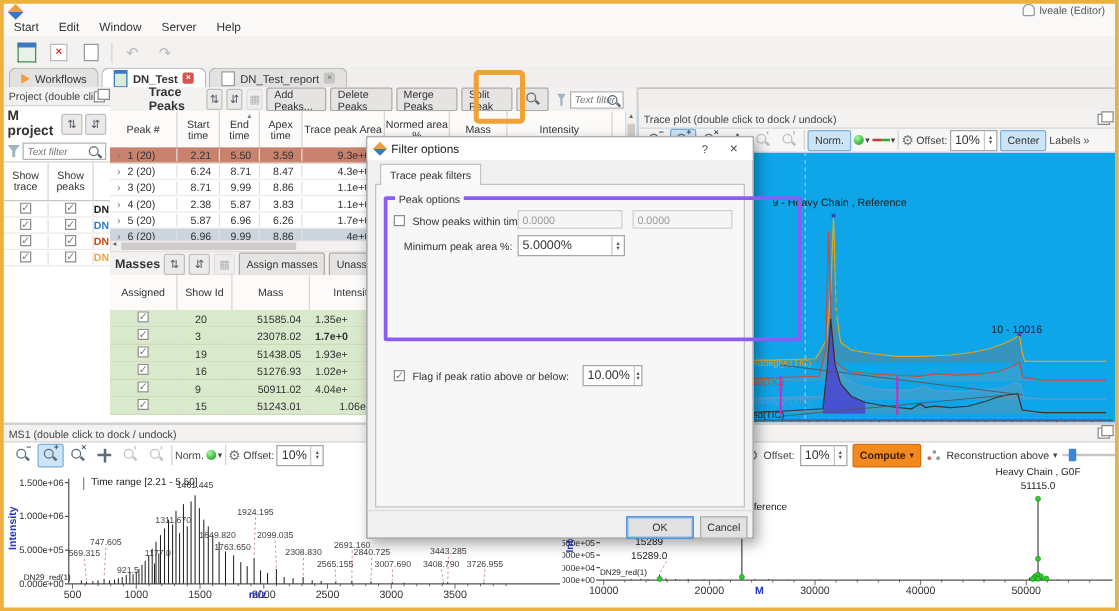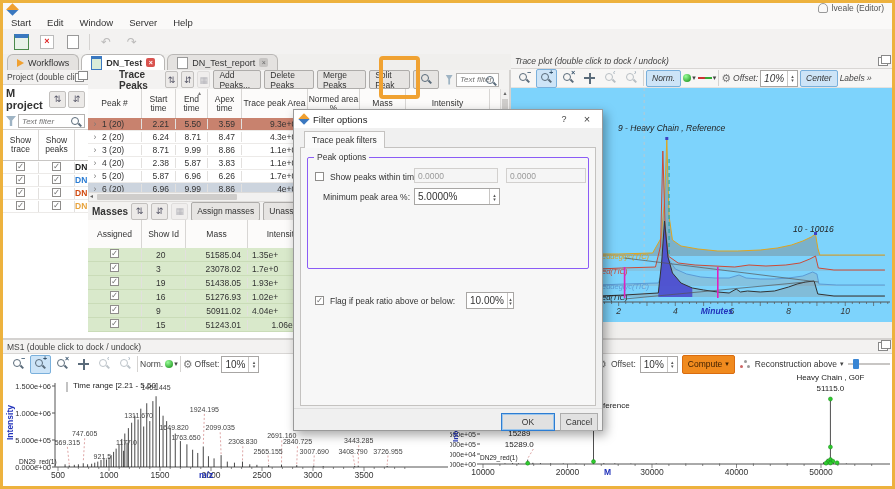--- a/index.html
+++ b/index.html
@@ -56,21 +56,21 @@
   .num{text-align:right;padding-right:6px;}
   
   .hsb{background:#f2f1f0;border:1px solid #dedcda;position:relative;}
   .hsb .thumb{position:absolute;top:1px;bottom:1px;background:#cfcdcb;border-radius:1px;}
   .vsb{background:#f2f1f0;border-left:1px solid #dedcda;position:absolute;text-align:center;font-size:6px;color:#666;}
   
   #dialog{left:293px;top:109px;width:308px;height:320px;background:#f0f0f0;border:1px solid #9a9a9a;box-shadow:3px 4px 10px rgba(0,0,0,.35);z-index:50;}
   #dlg-title{height:18px;background:#fff;display:flex;align-items:center;padding:0 6px;gap:5px;font-size:9.5px;color:#222;}
   #dlg-title .sp{flex:1;}
   .dlg-sysbtn{width:18px;height:14px;display:flex;align-items:center;justify-content:center;font-size:9px;color:#444;}
-  .grp{position:absolute;border:1px solid #8b5cf6;border-radius:2px;}
+  .grp{position:absolute;border:3px solid #8b5cf6;border-radius:2px;padding-left:48px;}
   .grp>.glabel{position:absolute;top:-6px;left:6px;background:#f0f0f0;padding:0 3px;font-size:8.5px;color:#333;}
   .fld{position:absolute;height:15px;border:1px solid #d2d0ce;background:#f5f5f5;color:#9a9a9a;font-size:8.5px;display:flex;align-items:center;padding:0 3px;box-sizing:border-box;}
   .dbtn{position:absolute;height:16px;background:#e1e1e1;border:1px solid #adadad;font-size:8.5px;display:flex;align-items:center;justify-content:center;}
   .dbtn.def{border:1px solid #2d7dd2;box-shadow:inset 0 0 0 1px #9cc6ec;}
   svg text{font-family:"Liberation Sans","DejaVu Sans",sans-serif;}
 </style>
 </head>
 <body>
 
 <div id="app">
@@ -319,21 +319,21 @@
     <div class="trow" style="height:13px;background:#d9e9cb;border-bottom:1px solid #cadcb8;">
           <span class="cell" style="width:54px;text-align:center;"><span class="cb ck"></span></span>
           <span class="cell" style="width:44px;padding-left:14px;box-sizing:border-box;">20</span>
           <span class="cell num" style="width:62px;">51585.04</span>
           <span class="cell" style="width:70px;padding-left:4px;box-sizing:border-box;">1.35e+</span>
         </div>
         <div class="trow" style="height:13px;background:#d9e9cb;border-bottom:1px solid #cadcb8;">
           <span class="cell" style="width:54px;text-align:center;"><span class="cb ck"></span></span>
           <span class="cell" style="width:44px;padding-left:14px;box-sizing:border-box;">3</span>
           <span class="cell num" style="width:62px;">23078.02</span>
-          <span class="cell" style="width:70px;padding-left:4px;box-sizing:border-box;">1.7e+0</span>
+          <span class="cell" style="width:70px;padding-left:4px;box-sizing:border-box;font-weight:bold;">1.7e+0</span>
         </div>
         <div class="trow" style="height:13px;background:#d9e9cb;border-bottom:1px solid #cadcb8;">
           <span class="cell" style="width:54px;text-align:center;"><span class="cb ck"></span></span>
           <span class="cell" style="width:44px;padding-left:14px;box-sizing:border-box;">19</span>
           <span class="cell num" style="width:62px;">51438.05</span>
           <span class="cell" style="width:70px;padding-left:4px;box-sizing:border-box;">1.93e+</span>
         </div>
         <div class="trow" style="height:13px;background:#d9e9cb;border-bottom:1px solid #cadcb8;">
           <span class="cell" style="width:54px;text-align:center;"><span class="cb ck"></span></span>
           <span class="cell" style="width:44px;padding-left:14px;box-sizing:border-box;">16</span>
@@ -353,21 +353,21 @@
           <span class="cell" style="width:70px;padding-left:4px;box-sizing:border-box;text-align:center;">1.06e+</span>
         </div>
       </div>
 
     <div class="hsb abs" style="left:0;top:258px;width:412px;height:8px;">
       <span style="position:absolute;left:1px;top:-1px;font-size:6px;color:#666;">◂</span>
       <div class="thumb" style="left:8px;width:190px;"></div>
     </div>
   </div>
 
-  <div class="abs" style="left:511px;top:54px;width:381px;height:268px;background:#7dd3fc;font-style:italic;">
+  <div class="abs" style="left:511px;top:88px;width:381px;height:268px;background:#0ea5e9;">
     <div class="phdr" style="height:14px;">
       <span>Trace plot (double click to dock / undock)</span>
       <span class="dock"></span>
     </div>
     <div style="display:flex;align-items:center;gap:2px;height:18px;background:#f7f6f5;border-bottom:1px solid #e4e2e0;padding-left:4px;">
       <span class="zbtn">
           <span class="mag">
             <span class="c"></span>
             <span class="h"></span>
             <span class="m">−</span>
@@ -571,21 +571,21 @@
     <div style="position:absolute;left:594px;top:14px;height:20px;display:flex;align-items:center;gap:4px;">
       <span class="gear">⚙</span>
       <span style="font-size:8.5px;color:#444;">Offset:</span>
       <span class="spin">
           <span class="v">10%</span>
           <span class="a">
             <span>▴</span>
             <span>▾</span>
           </span>
         </span>
-      <span class="btn" style="background:#f08a1e;border-color:#d96c10;color:#402000;font-weight:normal;gap:3px;">
+      <span class="btn" style="background:#f08a1e;border-color:#d96c10;color:#402000;font-weight:bold;gap:3px;">
           <span>Compute</span>
           <span class="caret" style="color:#402000;">▾</span>
         </span>
       <span style="position:relative;width:12px;height:12px;display:inline-block;">
           <span style="position:absolute;left:1px;top:7px;width:3px;height:3px;background:#c66;border-radius:50%;"></span>
           <span style="position:absolute;left:5px;top:2px;width:3px;height:3px;background:#999;border-radius:50%;"></span>
           <span style="position:absolute;left:8px;top:7px;width:3px;height:3px;background:#999;border-radius:50%;"></span>
         </span>
       <span style="display:inline-flex;align-items:center;gap:3px;">
         <span style="font-size:8.5px;color:#333;">Reconstruction above</span>

